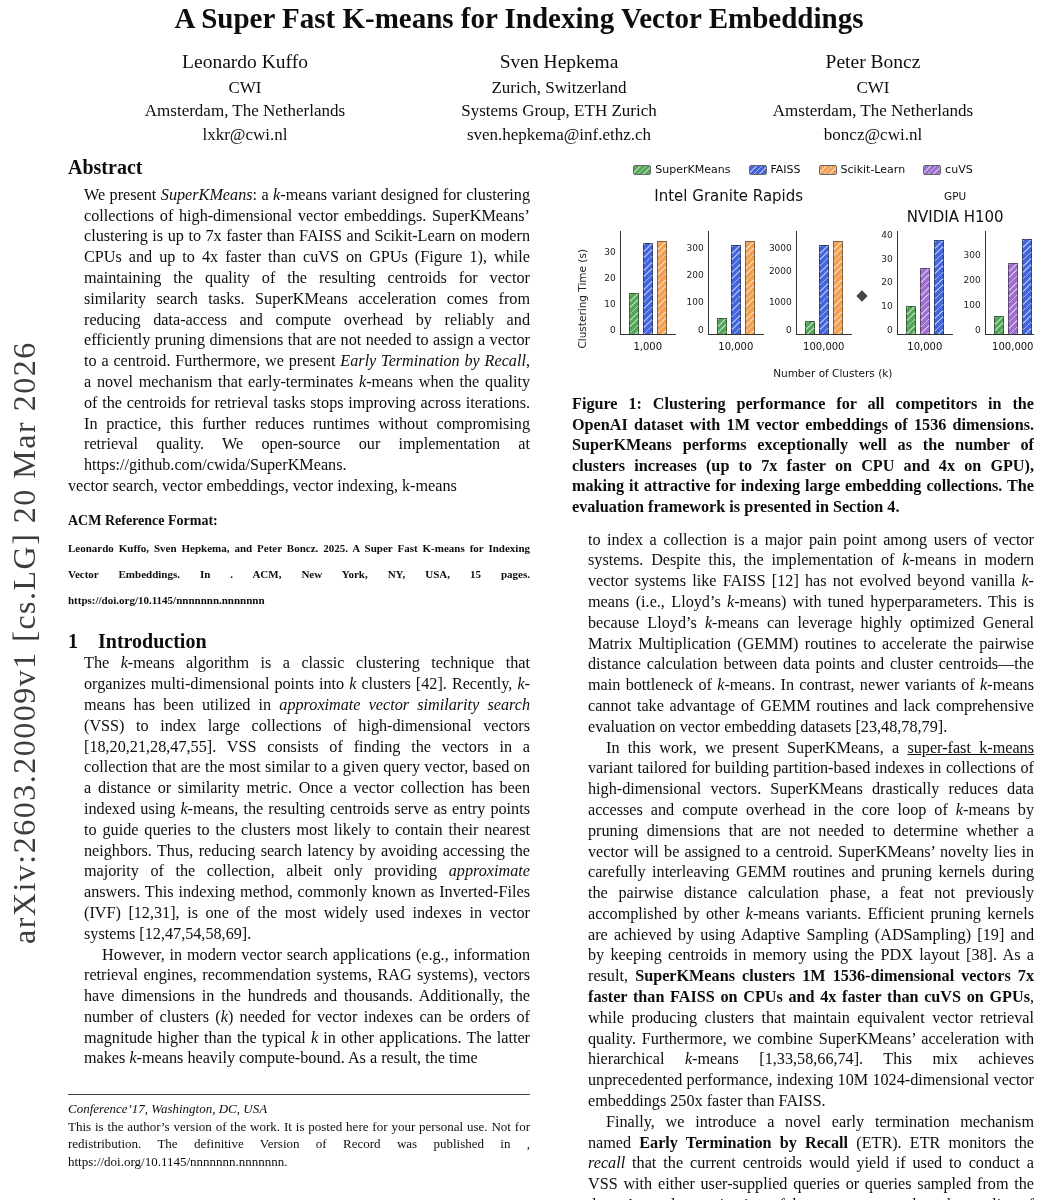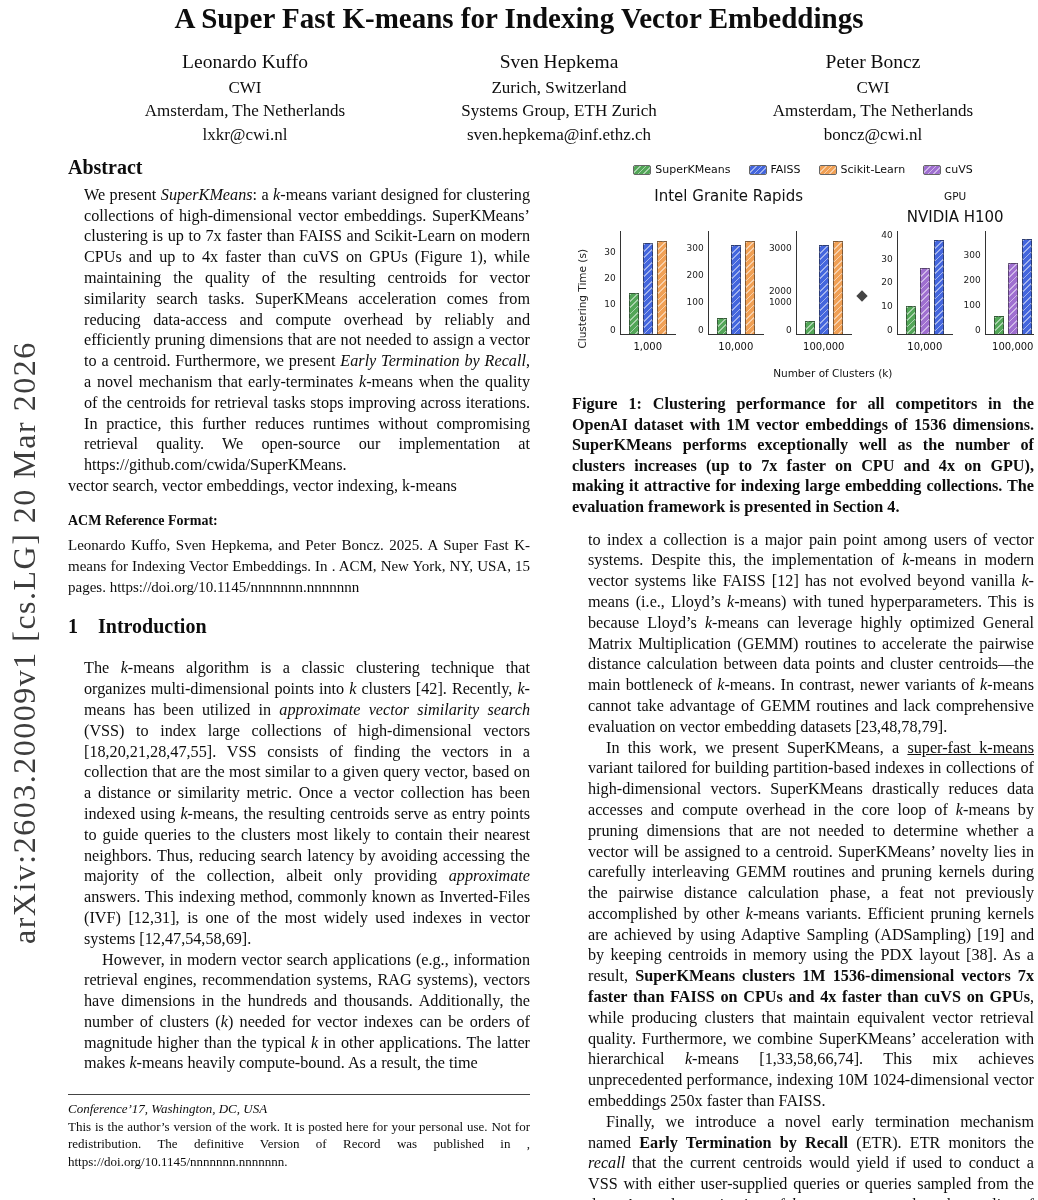--- a/index.html
+++ b/index.html
@@ -24,22 +24,22 @@
   .col { position:absolute; width:462px; font-size:16.2px; line-height:20.8px; }
   .col-left { left:68px; top:157px; height:933px; overflow:hidden; }
   .col-right { left:572px; top:160px; height:1040px; overflow:hidden; }
   .body { margin:0; }
   .just { text-align:justify;margin-left:16px; }
   .indent { text-indent:18px; }
   h2 { font-size:20px; margin:0 0 7px 0; }
   .h-keywords { margin-top:16px; }
   .acm-ref { margin-top:14px; }
   .acm-head { font-size:14px; font-weight:bold; margin-bottom:3px; }
-  .acm-body { font-size:15px; line-height:21px; text-align:justify; }
-  .sec { margin-top:18px; margin-bottom:22px; }
+  .acm-body { font-size:11px; line-height:26px; text-align:justify;font-weight:bold; }
+  .sec { margin-top:18px; margin-bottom:2px; }
   .sec-num { display:inline-block; width:30px; }
   .footnote {
     position:absolute; left:68px; top:1094px; width:462px;
     font-size:13px; line-height:17.5px;
     border-top:1px solid #444; padding-top:5px;
   }
   .fn-conf { font-style:italic;font-family:Liberation Serif, serif; }
   .fn-notice { text-align:justify; }
   
   figure { margin:0 0 12px 0; }
@@ -197,21 +197,21 @@
                     <div class="bar" style="height: 93.0526px; background-color: rgb(240, 160, 85);"></div>
                   </div>
                 </div>
                 <div class="ptick">10,000</div>
               </div>
               <div class="panel">
                 <div class="plot-wrap">
                   <div class="yticks">
                     <div class="ytick" style="bottom: -5px;">0</div>
                     <div class="ytick" style="bottom: 22.3684px;">1000</div>
-                    <div class="ytick" style="bottom: 34px;">2000</div>
+                    <div class="ytick" style="bottom: 54px;">2000</div>
                     <div class="ytick" style="bottom: 77.1053px;">3000</div>
                   </div>
                   <div class="plot">
                     <div class="bar" style="height: 13.1368px; background-color: rgb(83, 166, 88);"></div>
                     <div class="bar" style="height: 88.9474px; background-color: rgb(68, 102, 221);"></div>
                     <div class="bar" style="height: 93.0526px; background-color: rgb(240, 160, 85);"></div>
                   </div>
                 </div>
                 <div class="ptick">100,000</div>
               </div>

